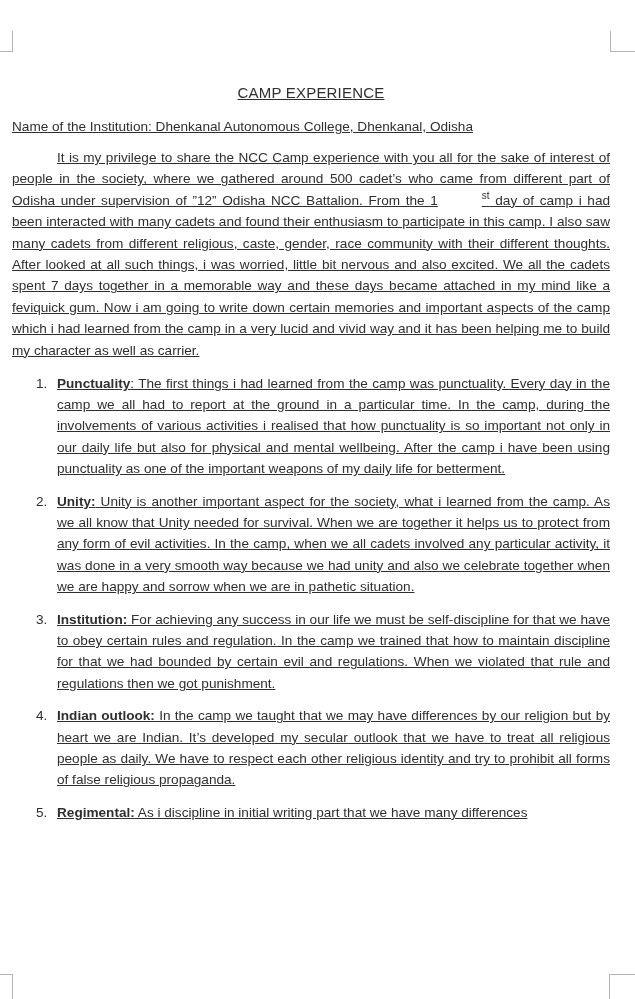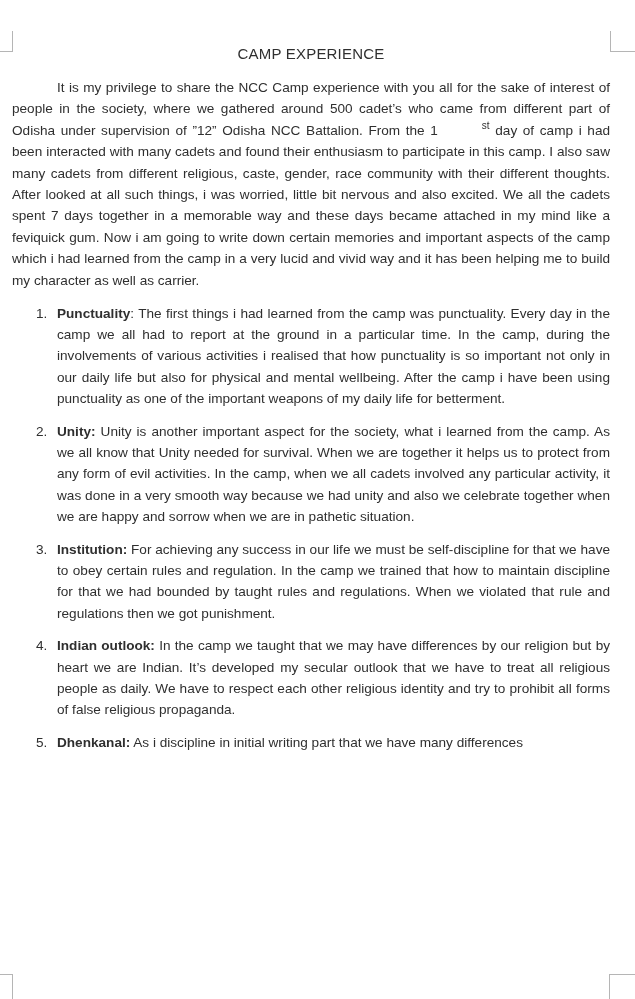--- a/index.html
+++ b/index.html
@@ -11,21 +11,22 @@
     overflow: hidden;
     font-family: "Liberation Sans", "DejaVu Sans", sans-serif;
     color: #2f2f2f;
     -webkit-font-smoothing: antialiased;
   }
   .content {
     position: absolute;
     top: 0; left: 0;
     width: 635px;
     box-sizing: border-box;
-    padding: 43px 25px 0 12px;
+    padding: 82px 25px 0 12px;
+    text-decoration: underline;
   }
   .doc-title {
     text-align: center;
     font-size: 15px;
     line-height: 21px;
     font-weight: 500;
     letter-spacing: 0.2px;
     margin: 0 0 13px 0;
   }
   .meta-line {
@@ -106,45 +107,46 @@
 
   <div class="mark mark-tl"></div>
   <div class="mark mark-tr"></div>
   <div class="mark mark-bl"></div>
   <div class="mark mark-br"></div>
 
   <div class="content">
 
     <div class="doc-title">CAMP EXPERIENCE</div>
 
+    <div class="meta-line">Name of the Institution: Dhenkanal Autonomous College, Dhenkanal, Odisha</div>
 
     <p class="intro"><span>It is my privilege to share the NCC Camp experience with you all for the sake of interest of people in the society, where we gathered around 500 cadet’s who came from different part of Odisha under supervision of ”12” Odisha NCC Battalion. From the 1</span><sup>st</sup><span> day of camp i had been interacted with many cadets and found their enthusiasm to participate in this camp. I also saw many cadets from different religious, caste, gender, race community with their different thoughts. After looked at all such things, i was worried, little bit nervous and also excited. We all the cadets spent 7 days together in a memorable way and these days became attached in my mind like a feviquick gum. Now i am going to write down certain memories and important aspects of the camp which i had learned from the camp in a very lucid and vivid way and it has been helping me to build my character as well as carrier.</span></p>
 
     <div class="num-list">
 
       <div class="list-item">
         <span class="list-num">1.</span>
         <div class="li-text"><span class="li-label">Punctuality</span><span>: The first things i had learned from the camp was punctuality. Every day in the camp we all had to report at the ground in a particular time. In the camp, during the involvements of various activities i realised that how punctuality is so important not only in our daily life but also for physical and mental wellbeing. After the camp i have been using punctuality as one of the important weapons of my daily life for betterment.</span></div>
       </div>
 
       <div class="list-item">
         <span class="list-num">2.</span>
         <div class="li-text"><span class="li-label">Unity:</span><span> Unity is another important aspect for the society, what i learned from the camp. As we all know that Unity needed for survival. When we are together it helps us to protect from any form of evil activities. In the camp, when we all cadets involved any particular activity, it was done in a very smooth way because we had unity and also we celebrate together when we are happy and sorrow when we are in pathetic situation.</span></div>
       </div>
 
       <div class="list-item">
         <span class="list-num">3.</span>
-        <div class="li-text"><span class="li-label">Institution:</span><span> For achieving any success in our life we must be self-discipline for that we have to obey certain rules and regulation. In the camp we trained that how to maintain discipline for that we had bounded by taught rules and regulations. When we violated that rule and regulations then we got punishment.</span></div>
+        <div class="li-text"><span class="li-label">Institution:</span><span> For achieving any success in our life we must be self-discipline for that we have to obey certain rules and regulation. In the camp we trained that how to maintain discipline for that we had bounded by certain evil and regulations. When we violated that rule and regulations then we got punishment.</span></div>
       </div>
 
       <div class="list-item">
         <span class="list-num">4.</span>
         <div class="li-text"><span class="li-label">Indian outlook:</span><span> In the camp we taught that we may have differences by our religion but by heart we are Indian. It’s developed my secular outlook that we have to treat all religious people as daily. We have to respect each other religious identity and try to prohibit all forms of false religious propaganda.</span></div>
       </div>
 
       <div class="list-item">
         <span class="list-num">5.</span>
-        <div class="li-text"><span class="li-label">Dhenkanal:</span><span> As i discipline in initial writing part that we have many differences</span></div>
+        <div class="li-text"><span class="li-label">Regimental:</span><span> As i discipline in initial writing part that we have many differences</span></div>
       </div>
 
     </div>
   </div>
 </div>
 
 </body></html>

